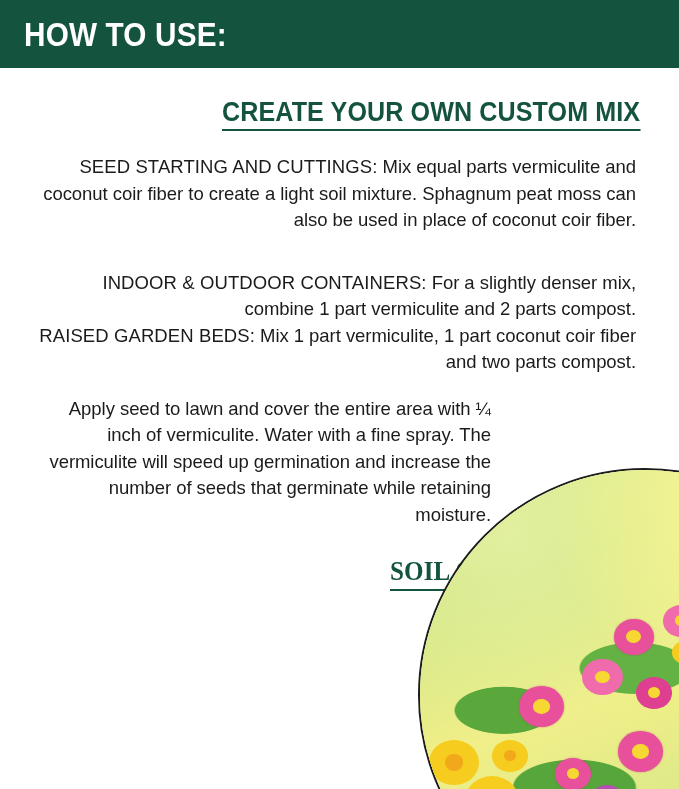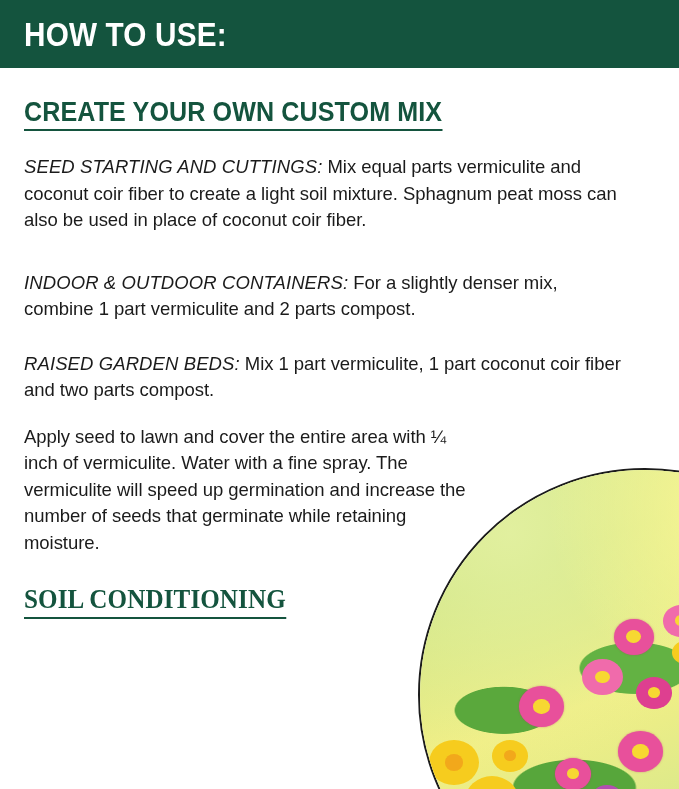--- a/index.html
+++ b/index.html
@@ -35,22 +35,23 @@
     letter-spacing:0.2px;
     transform:scaleX(0.90);
     transform-origin:left center;
     white-space:nowrap;
     line-height:1;
   }
 
   
   .content {
     position:absolute;
-    left:24px; top:68px;
+    left:36px; top:68px;
     width:636px;
+    text-align:right;
   }
 
   .section-heading {
     color:#14543e;
     font-size:27px;
     font-weight:bold;
     letter-spacing:0.1px;
     transform:scaleX(0.93);
     transform-origin:left center;
     white-space:nowrap;
@@ -62,31 +63,30 @@
 
   .para {
     color:#1b1b1b;
     font-size:18.5px;
     line-height:26.5px;
     letter-spacing:-0.05px;
   }
   .para .lead {
     font-weight:normal;
     letter-spacing:0.1px;
-    font-style:italic;
   }
 
   
   .narrow-1 { width:455px; }
   .narrow-2 { width:415px; }
 
   .blk-mix-head   { margin-top:30px; }
   .blk-p1         { margin-top:23px; width:600px; }
   .blk-p2         { margin-top:36px; width:600px; }
-  .blk-p3         { margin-top:28px; width:600px; }
+  .blk-p3         { width:600px; }
   .blk-lawn-head  { margin-top:32px; }
   .blk-lawn-p     { margin-top:20px; }
   .blk-soil-head  { margin-top:29px;font-family:Liberation Serif, serif; }
   .blk-soil-p     { margin-top:18px; }
 
   
   .photo-circle {
     position:absolute;
     left:418px; top:468px;
     width:454px; height:454px;

